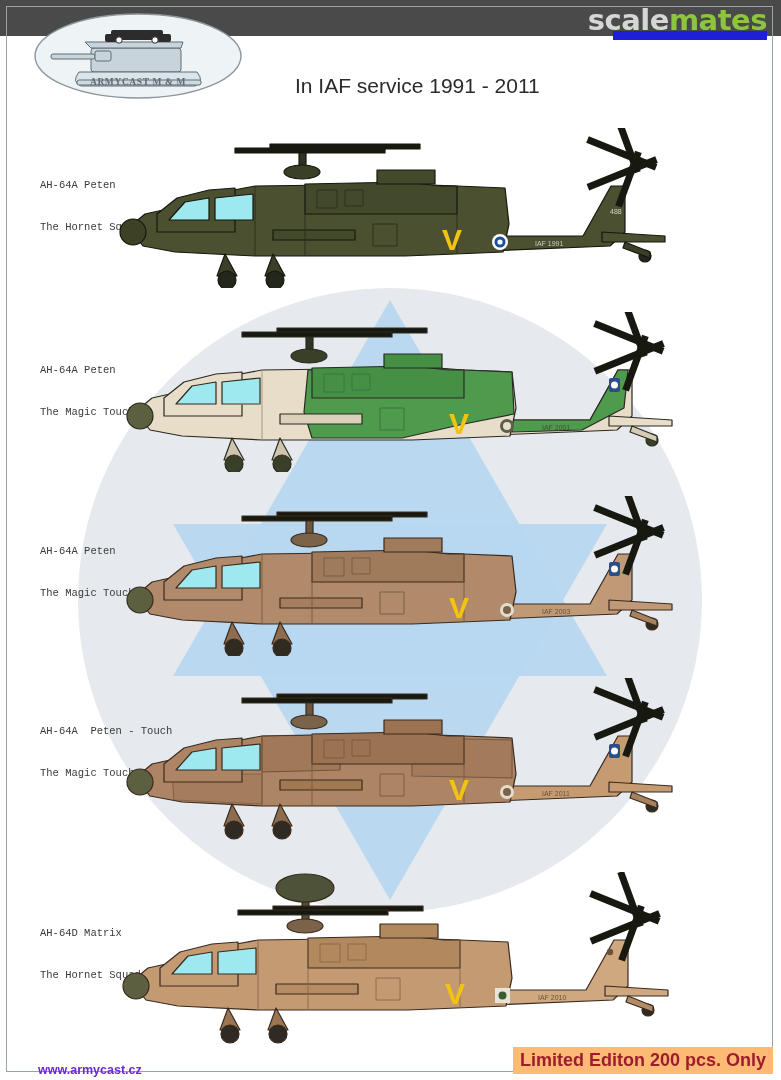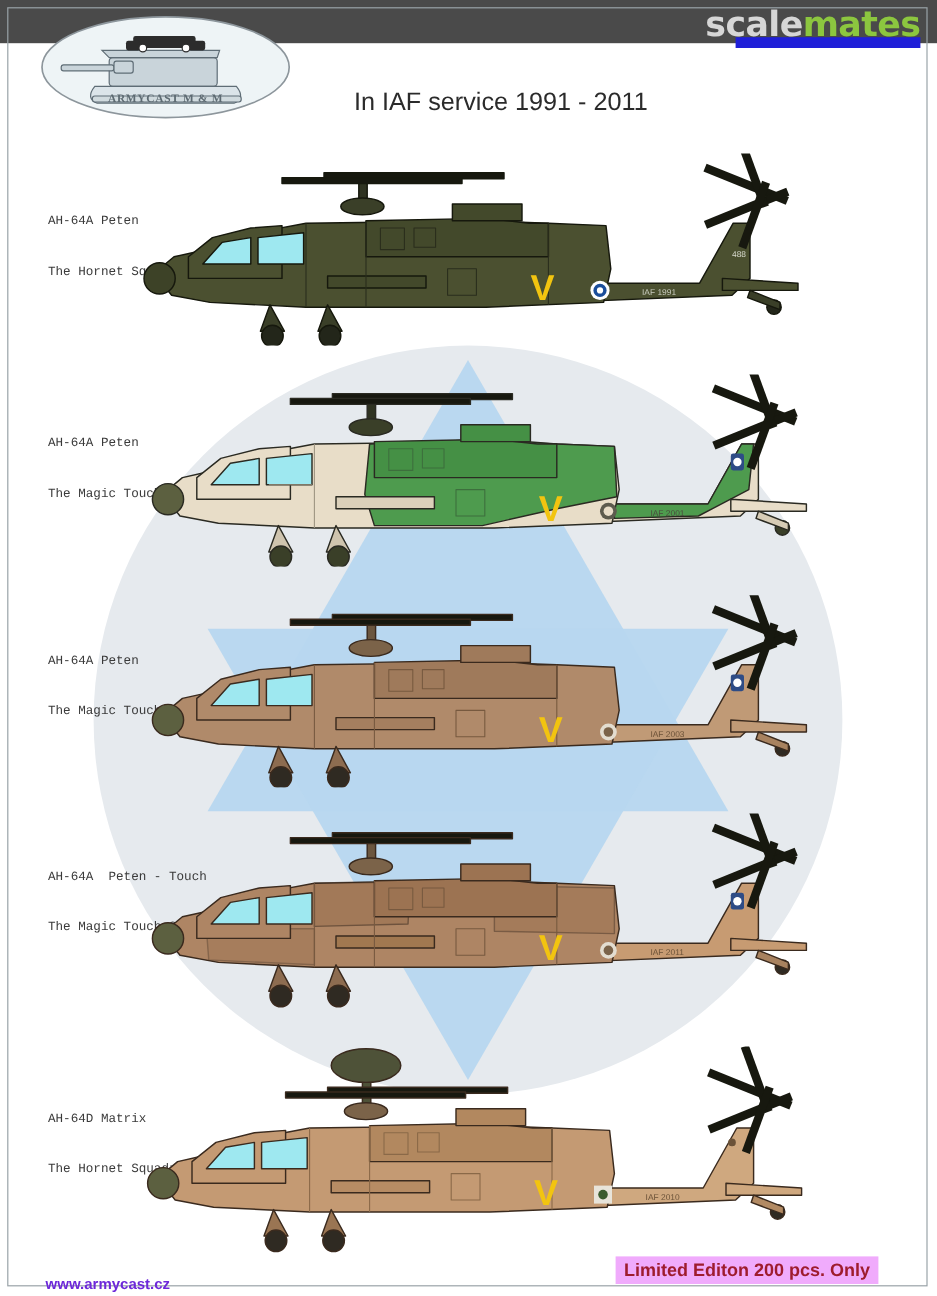--- a/index.html
+++ b/index.html
@@ -72,23 +72,23 @@
     white-space:pre;
     font-family:Liberation Mono, monospace;
   }
   
   .site{
     position:absolute;left:38px;top:1053px;
     font-size:12.5px;font-weight:bold;color:#6d28d9;margin-top:10px;
   }
   .limited{
     position:absolute;left:513px;top:1047px;
-    background:#f0abfc;
+    background:#fdba74;
     color:#9e1c2e;
-    font-size:15px;font-weight:bold;
+    font-size:18px;font-weight:bold;
     padding:3px 7px 3px 7px;
     letter-spacing:0px;
     white-space:nowrap;
   }
   .heli{position:absolute;}
 </style>
 </head>
 <body>
 
 <div class="sheet">

